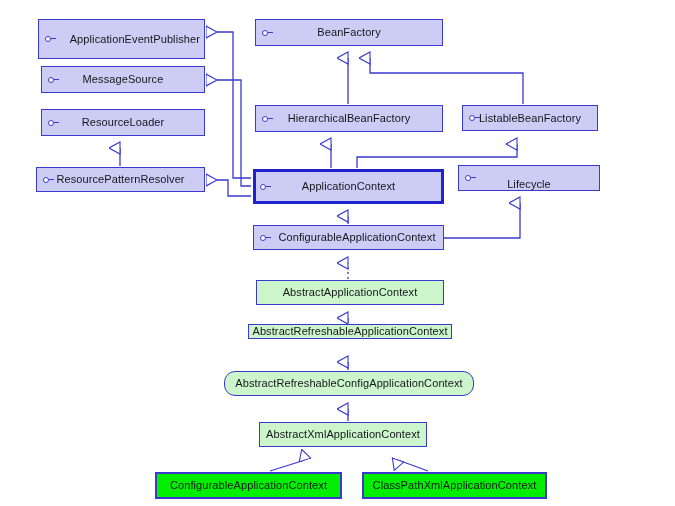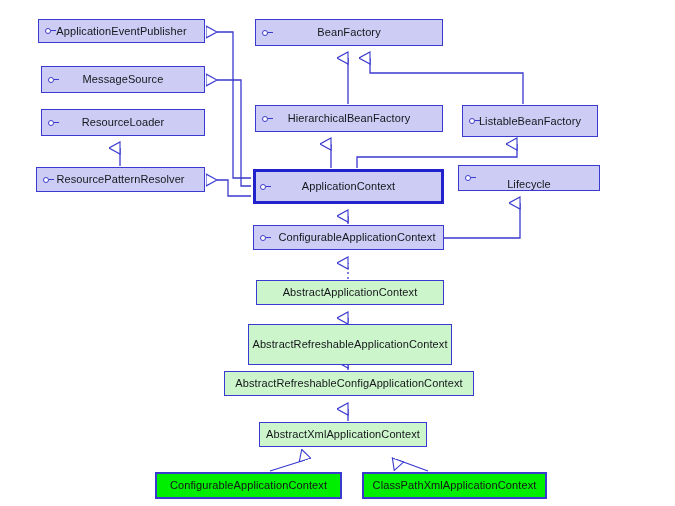--- a/index.html
+++ b/index.html
@@ -136,21 +136,21 @@
       <path d="M 348 370 L 348 362" marker-end="url(#hollow-tri-up)"></path>
 
       <path d="M 348 421 L 348 409" marker-end="url(#hollow-tri-up)"></path>
 
       <path d="M 270 471 L 305 460" marker-end="url(#hollow-tri-up)"></path>
 
       <path d="M 428 471 L 398 460" marker-end="url(#hollow-tri-up)"></path>
     </g>
   </svg>
 
-  <div class="uml-node kind-interface" style="left:38px; top:19px; width:167px; height:24px;">
+  <div class="uml-node kind-interface" style="left:38px; top:19px; width:167px; height:40px;justify-content:flex-end;">
     <span class="iface-marker">
         <span class="ring"></span>
         <span class="stem"></span>
       </span>
     <span class="node-label">ApplicationEventPublisher</span>
   </div>
 
   <div class="uml-node kind-interface" style="left:255px; top:19px; width:188px; height:27px;">
     <span class="iface-marker">
         <span class="ring"></span>
@@ -168,21 +168,21 @@
   </div>
 
   <div class="uml-node kind-interface" style="left:255px; top:105px; width:188px; height:27px;">
     <span class="iface-marker">
         <span class="ring"></span>
         <span class="stem"></span>
       </span>
     <span class="node-label">HierarchicalBeanFactory</span>
   </div>
 
-  <div class="uml-node kind-interface" style="left:462px; top:105px; width:136px; height:32px;">
+  <div class="uml-node kind-interface" style="left:462px; top:105px; width:136px; height:26px;">
     <span class="iface-marker">
         <span class="ring"></span>
         <span class="stem"></span>
       </span>
     <span class="node-label">ListableBeanFactory</span>
   </div>
 
   <div class="uml-node kind-interface" style="left:41px; top:109px; width:164px; height:27px;">
     <span class="iface-marker">
         <span class="ring"></span>
@@ -220,25 +220,25 @@
         <span class="ring"></span>
         <span class="stem"></span>
       </span>
     <span class="node-label">ConfigurableApplicationContext</span>
   </div>
 
   <div class="uml-node kind-abstract" style="left:256px; top:280px; width:188px; height:25px;">
     <span class="node-label">AbstractApplicationContext</span>
   </div>
 
-  <div class="uml-node kind-abstract" style="left:248px; top:324px; width:204px; height:41px;">
+  <div class="uml-node kind-abstract" style="left:248px; top:324px; width:204px; height:15px;">
     <span class="node-label">AbstractRefreshableApplicationContext</span>
   </div>
 
-  <div class="uml-node kind-abstract" style="left:224px; top:371px; width:250px; height:25px;">
+  <div class="uml-node kind-abstract" style="left:224px; top:371px; width:250px; height:25px;border-radius:11px;">
     <span class="node-label">AbstractRefreshableConfigApplicationContext</span>
   </div>
 
   <div class="uml-node kind-abstract" style="left:259px; top:422px; width:168px; height:25px;">
     <span class="node-label">AbstractXmlApplicationContext</span>
   </div>
 
   <div class="uml-node kind-concrete" style="left:155px; top:472px; width:187px; height:27px;">
     <span class="node-label">ConfigurableApplicationContext</span>
   </div>

